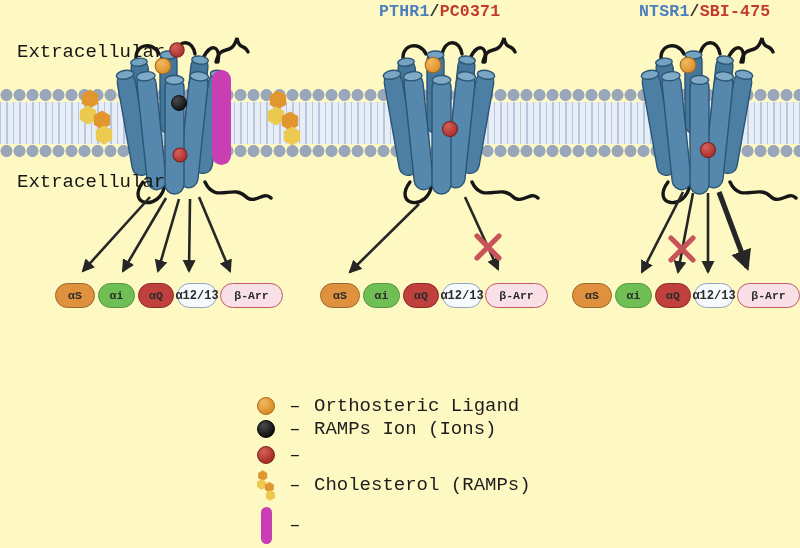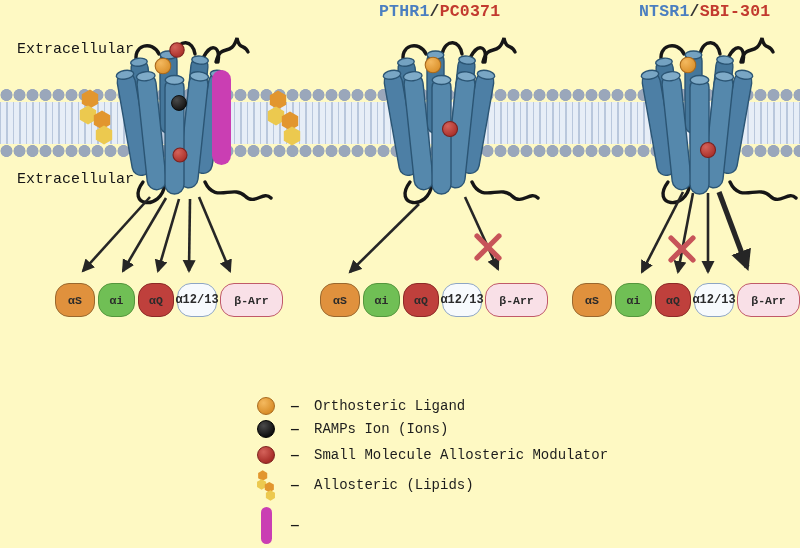--- a/index.html
+++ b/index.html
@@ -8,61 +8,61 @@
 
   
   .pair-title{position:absolute;top:2px;font-size:16.5px;font-weight:600;letter-spacing:.2px;white-space:nowrap;}
   .pair-title .t-blue{color:#4b7fc0;}
   .pair-title .t-dark{color:#333;}
   .pair-title .t-red{color:#c23a2f;}
   #title-pthr1{left:379px;}
   #title-ntsr1{left:639px;}
 
   
-  .side-label{position:absolute;left:17px;font-size:15px;font-weight:500;color:#161616;z-index:6;}
+  .side-label{position:absolute;left:17px;font-size:19px;font-weight:500;color:#161616;z-index:6;}
 
   
   .membrane{position:absolute;left:0;top:88px;width:800px;height:70px;z-index:1;}
   .heads{height:14px;background-image:radial-gradient(circle at 6.5px 7px,#9aa7bb 5.7px,rgba(0,0,0,0) 6.3px);
          background-size:13px 14px;background-repeat:repeat-x;}
   .tails{height:42px;background-color:#e7eef7;
          background-image:repeating-linear-gradient(90deg,rgba(148,168,198,.55) 0 1.4px,rgba(0,0,0,0) 1.4px 6.5px);}
 
   
   .scene{position:absolute;left:0;top:0;z-index:2;}
 
   
   .pill-row{position:absolute;top:283px;display:flex;gap:3px;z-index:3;}
   #pills-1{left:55px;} #pills-2{left:320px;} #pills-3{left:572px;}
-  .pill{height:34px;border-radius:14px;display:flex;align-items:center;justify-content:center;
+  .pill{height:25px;border-radius:14px;display:flex;align-items:center;justify-content:center;
         font-size:11.5px;font-weight:600;color:#2b2b2b;border:1.6px solid;box-sizing:border-box;}
   .p-as{background:#e0913d;border-color:#99682e;width:40px;}
   .p-ai{background:#70bf55;border-color:#55963d;width:37px;}
   .p-aq{background:#bf403c;border-color:#8c2a27;width:36px;}
   .p-a12{background:#f7fafd;border-color:#8ea6c4;width:40px;font-size:12px;}
   .p-barr{background:#f9e0e7;border-color:#c05a68;width:63px;}
 
   
   .legend-row{position:absolute;left:248px;display:flex;align-items:center;z-index:3;}
   .legend-icon-cell{width:36px;display:flex;align-items:center;justify-content:center;}
   .legend-dash{width:22px;text-align:center;font-size:13px;font-weight:700;color:#1a1a1a;}
-  .legend-label{margin-left:8px;font-size:14px;color:#1d1d1d;line-height:16px;}
+  .legend-label{margin-left:8px;font-size:19px;color:#1d1d1d;line-height:16px;}
   .sphere{width:16px;height:16px;border-radius:50%;}
   .sphere-orange{background:radial-gradient(circle at 35% 30%,#f4b95f,#d88c26 75%);border:1px solid #a8691c;}
   .sphere-black{background:radial-gradient(circle at 35% 30%,#4a4a4a,#0d0d0d 75%);border:1px solid #000;}
   .sphere-red{background:radial-gradient(circle at 35% 30%,#d4625a,#a52a25 75%);border:1px solid #7c211e;}
   .mrap-bar{width:11px;height:37px;border-radius:6px;background:#ca3eb3;}
 </style>
 </head>
 <body>
 
 <div class="canvas">
 
   <div class="pair-title" id="title-pthr1"><span class="t-blue">PTHR1</span><span class="t-dark">/</span><span class="t-red">PC0371</span></div>
-  <div class="pair-title" id="title-ntsr1"><span class="t-blue">NTSR1</span><span class="t-dark">/</span><span class="t-red">SBI-301</span></div>
+  <div class="pair-title" id="title-ntsr1"><span class="t-blue">NTSR1</span><span class="t-dark">/</span><span class="t-red">SBI-475</span></div>
 
   <div class="side-label" style="top:41px;">Extracellular</div>
   <div class="side-label" style="top:171px;">Extracellular</div>
 
   <div class="membrane">
     <div class="heads"></div>
     <div class="tails"></div>
     <div class="heads"></div>
   </div>
 
@@ -229,30 +229,29 @@
         <div class="sphere sphere-black"></div>
       </div>
     <div class="legend-dash">—</div>
     <div class="legend-label">RAMPs Ion (Ions)</div>
   </div>
   <div class="legend-row" style="top:446px;height:18px;">
     <div class="legend-icon-cell">
         <div class="sphere sphere-red"></div>
       </div>
     <div class="legend-dash">—</div>
-    <div class="legend-label">Small Molecule Allosteric Modulator</div>
   </div>
   <div class="legend-row" style="top:469px;height:32px;">
     <div class="legend-icon-cell">
       <svg width="20" height="31" viewBox="0 0 36 56">
           <use href="#chol"></use>
         </svg>
     </div>
     <div class="legend-dash">—</div>
-    <div class="legend-label">Allosteric (Lipids)</div>
+    <div class="legend-label">Cholesterol (RAMPs)</div>
   </div>
   <div class="legend-row" style="top:503px;height:44px;">
     <div class="legend-icon-cell">
         <div class="mrap-bar"></div>
       </div>
     <div class="legend-dash">—</div>
   </div>
 
 </div>
 

